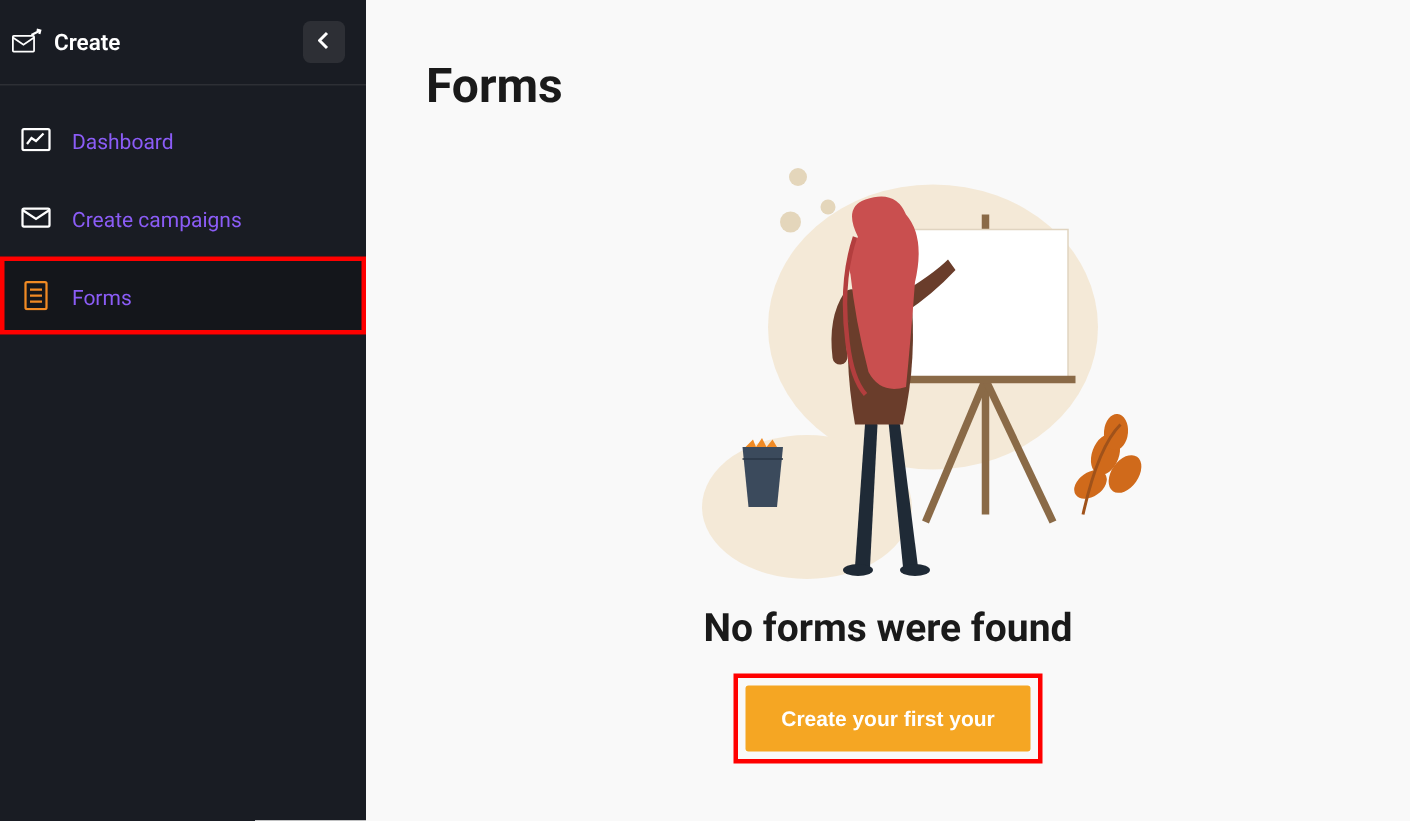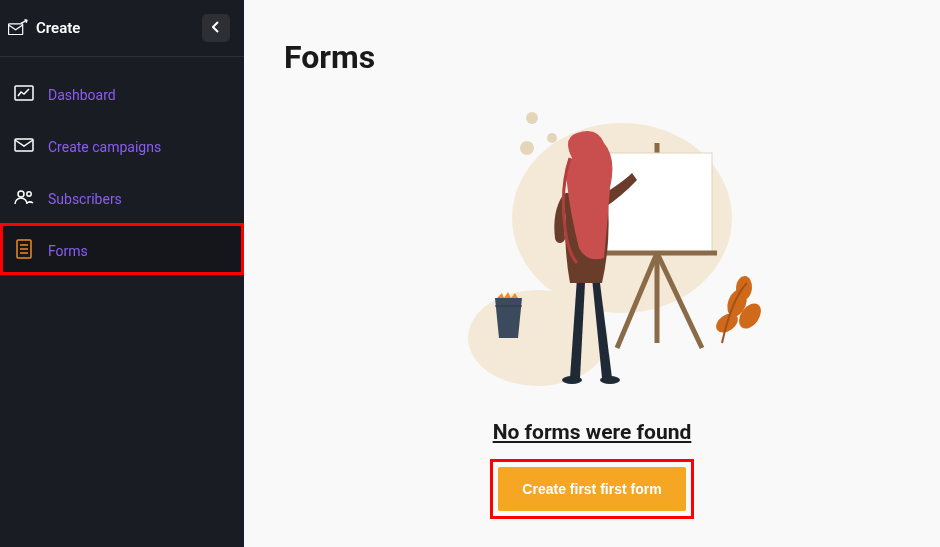--- a/index.html
+++ b/index.html
@@ -94,25 +94,24 @@
       display: flex;
       flex-direction: column;
       align-items: center;
       margin-top: 22px;
     }
     .illustration {
       width: 340px;
       height: 300px;
     }
     .empty-heading {
-      font-size: 21px;
+      font-size: 26px;
       font-weight: 700;
       color: #1a1a1a;
-      margin-top: 22px;
-      text-decoration: underline;
+      margin-top: 6px;
     }
     .create-btn {
       background: #f5a623;
       color: #fff;
       border: none;
       padding: 14px 24px;
       font-size: 14px;
       font-weight: 700;
       cursor: pointer;
       border-radius: 2px;
@@ -168,31 +167,20 @@
       <span class="nav-icon">
         <svg width="20" height="14" viewBox="0 0 20 14" fill="none" stroke="#fff" stroke-width="1.5">
           <rect x="1" y="1" width="18" height="12" rx="1"></rect>
           <path d="M1 2 L10 8 L19 2"></path>
         </svg>
       </span>
       <span>Create campaigns</span>
     </div>
 
 
-    <div class="nav-item">
-      <span class="nav-icon">
-        <svg width="20" height="16" viewBox="0 0 20 16" fill="none" stroke="#fff" stroke-width="1.5">
-          <circle cx="7" cy="5" r="3"></circle>
-          <path d="M1 15 a6 6 0 0 1 12 0"></path>
-          <circle cx="15" cy="5" r="2.2"></circle>
-          <path d="M13 14 a5 5 0 0 1 6 0"></path>
-        </svg>
-      </span>
-      <span>Subscribers</span>
-    </div>
 
 
     <div class="nav-item active highlighted">
       <span class="nav-icon">
         <svg width="16" height="20" viewBox="0 0 16 20" fill="none" stroke="#f08a24" stroke-width="1.5">
           <rect x="1" y="1" width="14" height="18" rx="1"></rect>
           <line x1="4" y1="6" x2="12" y2="6"></line>
           <line x1="4" y1="10" x2="12" y2="10"></line>
           <line x1="4" y1="14" x2="12" y2="14"></line>
         </svg>
@@ -252,16 +240,16 @@
 
           <circle cx="165" cy="75" r="14" fill="#e8b896"></circle>
 
           <path d="M150 60 Q140 40 155 35 Q175 28 182 45 Q195 60 188 90 Q185 130 182 160 Q165 165 157 150 Q148 115 145 85 Q140 70 150 60 Z" fill="#c94f4f"></path>
           <path d="M148 60 Q138 90 143 130 Q146 155 155 165" stroke="#b33e3e" stroke-width="3" fill="none"></path>
         </g>
       </svg>
     </div>
     <h2 class="empty-heading">No forms were found</h2>
     <div class="create-btn-wrap">
-      <button class="create-btn">Create first first form</button>
+      <button class="create-btn">Create your first your</button>
     </div>
   </div>
 </main>
 
 </body></html>

